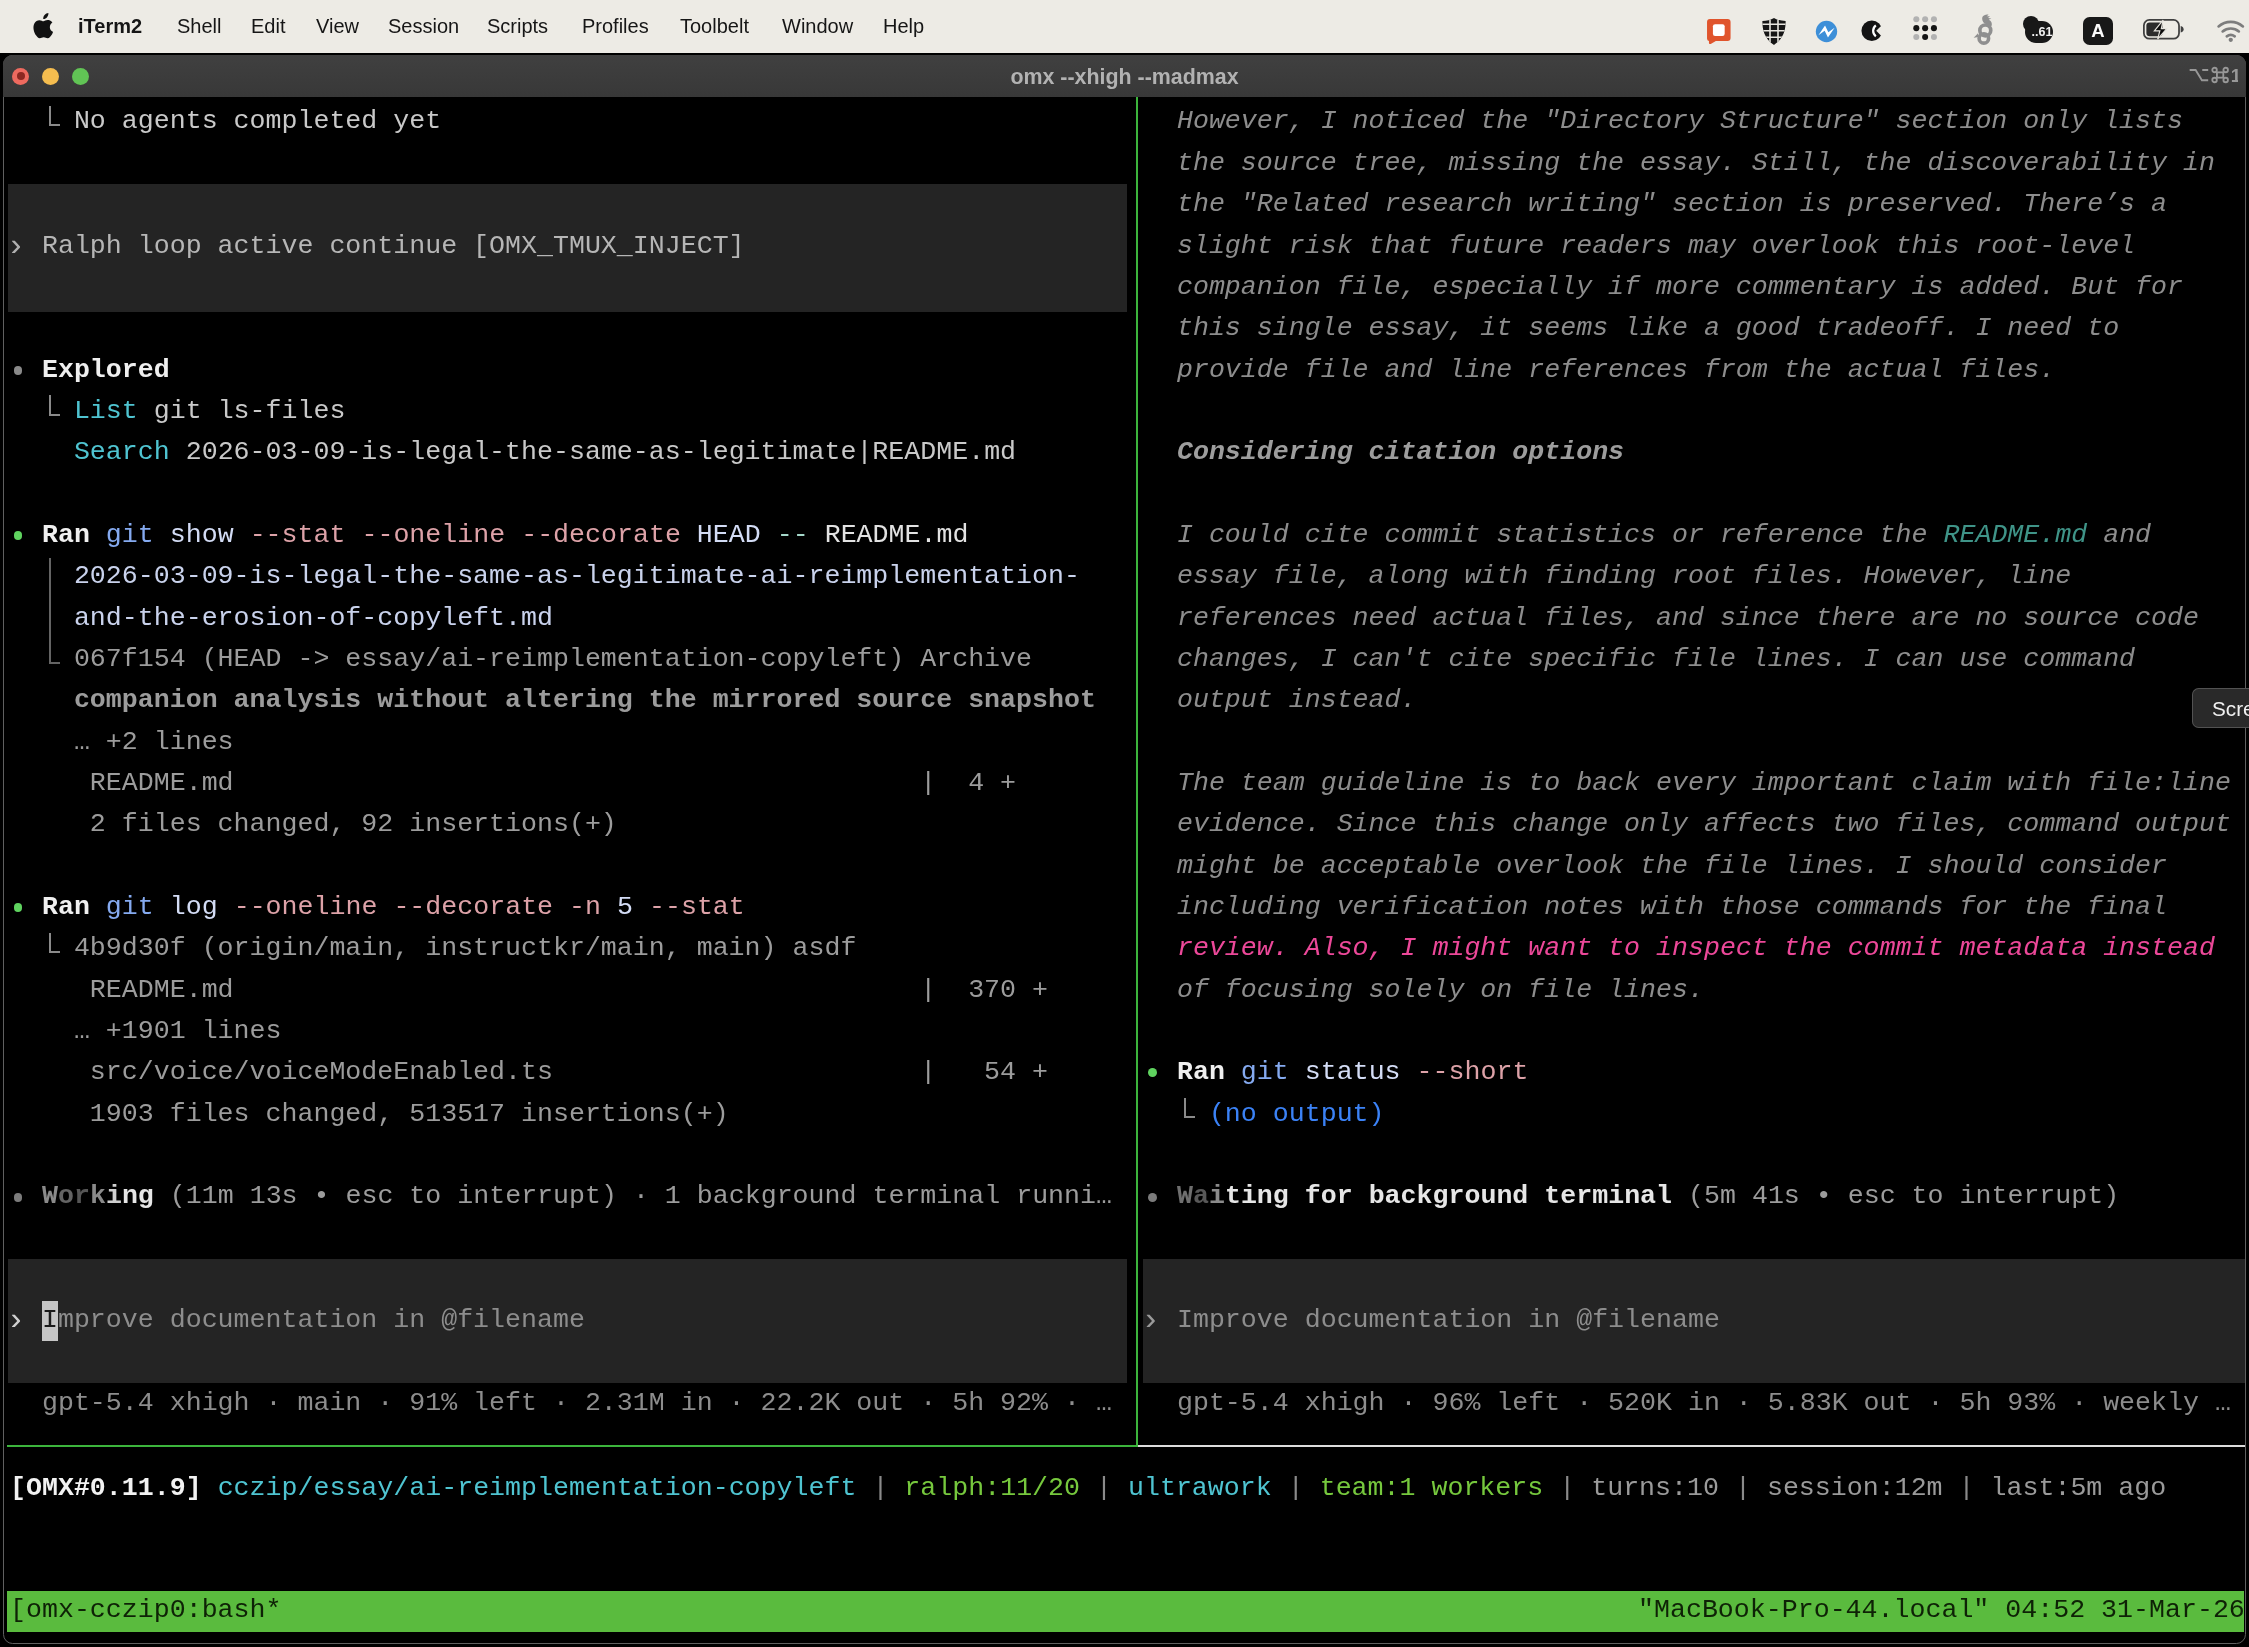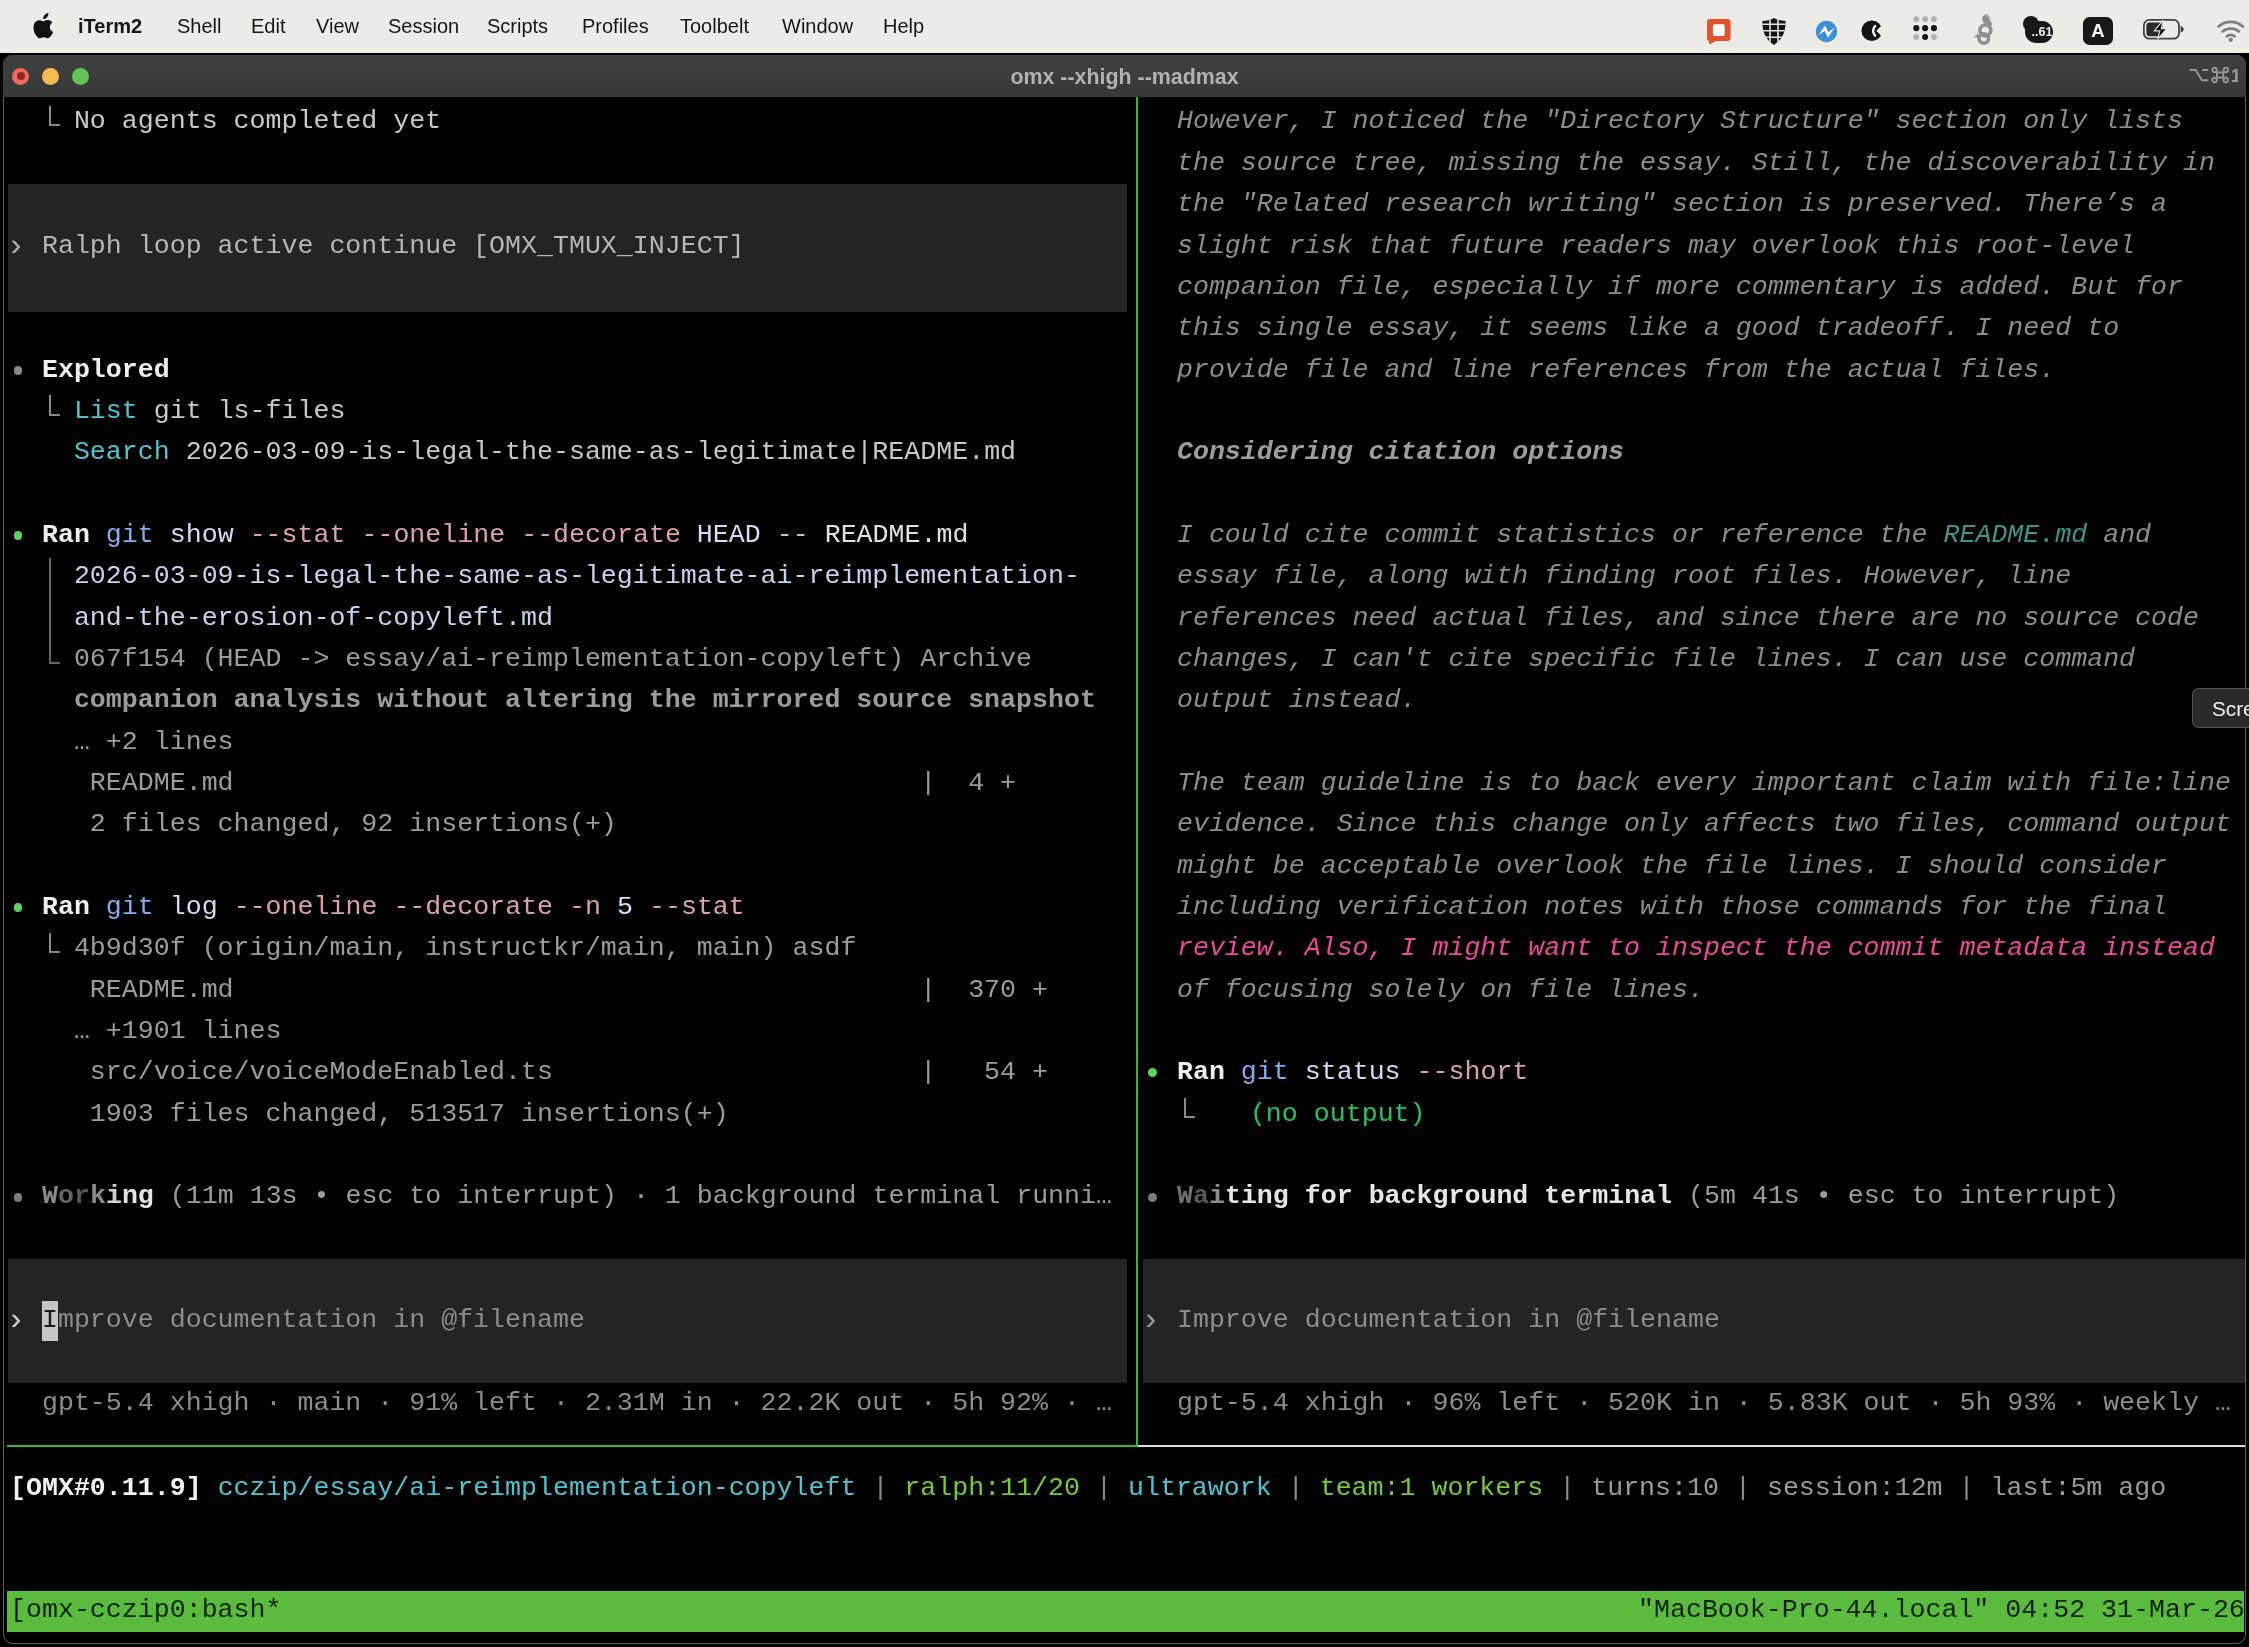--- a/index.html
+++ b/index.html
@@ -64,21 +64,21 @@
 <div class="ln " style="left:1145px;top:598px">  <span style="color:#8d8d8d;font-style:italic;">references need actual files, and since there are no source code</span></div>
 <div class="ln " style="left:1145px;top:639px">  <span style="color:#8d8d8d;font-style:italic;">changes, I can't cite specific file lines. I can use command</span></div>
 <div class="ln " style="left:1145px;top:680px">  <span style="color:#8d8d8d;font-style:italic;">output instead.</span></div>
 <div class="ln " style="left:1145px;top:763px">  <span style="color:#8d8d8d;font-style:italic;">The team guideline is to back every important claim with file:line</span></div>
 <div class="ln " style="left:1145px;top:804px">  <span style="color:#8d8d8d;font-style:italic;">evidence. Since this change only affects two files, command output</span></div>
 <div class="ln " style="left:1145px;top:846px">  <span style="color:#8d8d8d;font-style:italic;">might be acceptable overlook the file lines. I should consider</span></div>
 <div class="ln " style="left:1145px;top:887px">  <span style="color:#8d8d8d;font-style:italic;">including verification notes with those commands for the final</span></div>
 <div class="ln " style="left:1145px;top:928px">  <span style="color:#ec4899;font-style:italic;">review. Also, I might want to inspect the commit metadata instead</span></div>
 <div class="ln " style="left:1145px;top:970px">  <span style="color:#8d8d8d;font-style:italic;">of focusing solely on file lines.</span></div>
 <div class="ln " style="left:1145px;top:1052px">  <span style="color:#efefef;font-weight:bold;">Ran</span> <span style="color:#85aaf0;">git</span> <span style="color:#d3dcf5;">status</span> <span style="color:#dda2a8;">--short</span></div>
-<div class="ln " style="left:1145px;top:1094px">    <span style="color:#22c55e;margin-left:41px;">(no output)</span></div>
+<div class="ln " style="left:1145px;top:1094px">    <span style="color:#3b82f6;">(no output)</span></div>
 <div class="ln " style="left:1145px;top:1176px">  <span style="color:#6f6f6f;font-weight:bold;">W</span><span style="color:#585858;font-weight:bold;">a</span><span style="color:#8a8a8a;font-weight:bold;">i</span><span style="color:#e6e6e6;font-weight:bold;">ting for background terminal</span> <span style="color:#9c9c9c;">(5m 41s • esc to interrupt)</span></div>
 <div class="ln " style="left:1145px;top:1300px">  <span style="color:#8d8d8d;">Improve documentation in @filename</span></div>
 <div class="ln " style="left:1145px;top:1383px">  <span style="color:#8d8d8d;">gpt-5.4 xhigh · 96% left · 520K in · 5.83K out · 5h 93% · weekly …</span></div>
 <div class="ln" style="left:10px;top:1468px"><span style="color:#f2f2f2;font-weight:bold;">[OMX#0.11.9]</span> <span style="color:#4fc4d1;">cczip/essay/ai-reimplementation-copyleft</span> <span style="color:#8a8a8a;">|</span> <span style="color:#76c83d;">ralph:11/20</span> <span style="color:#8a8a8a;">|</span> <span style="color:#4fc4d1;">ultrawork</span> <span style="color:#8a8a8a;">|</span> <span style="color:#76c83d;">team:1 workers</span> <span style="color:#8a8a8a;">|</span> <span style="color:#9a9a9a;">turns:10</span> <span style="color:#8a8a8a;">|</span> <span style="color:#9a9a9a;">session:12m</span> <span style="color:#8a8a8a;">|</span> <span style="color:#9a9a9a;">last:5m ago</span></div>
 <div class="tv" style="left:49px;top:106px;height:20px;background:#8a8a8a"></div>
 <div class="th" style="left:49px;top:124px;width:10.7px;background:#8a8a8a"></div>
 <div class="tv" style="left:49px;top:395px;height:20px;background:#8a8a8a"></div>
 <div class="th" style="left:49px;top:414px;width:10.7px;background:#8a8a8a"></div>
 <div class="tv" style="left:49px;top:558px;height:106px;background:#646464"></div>
 <div class="th" style="left:49px;top:662px;width:10.7px;background:#646464"></div>

